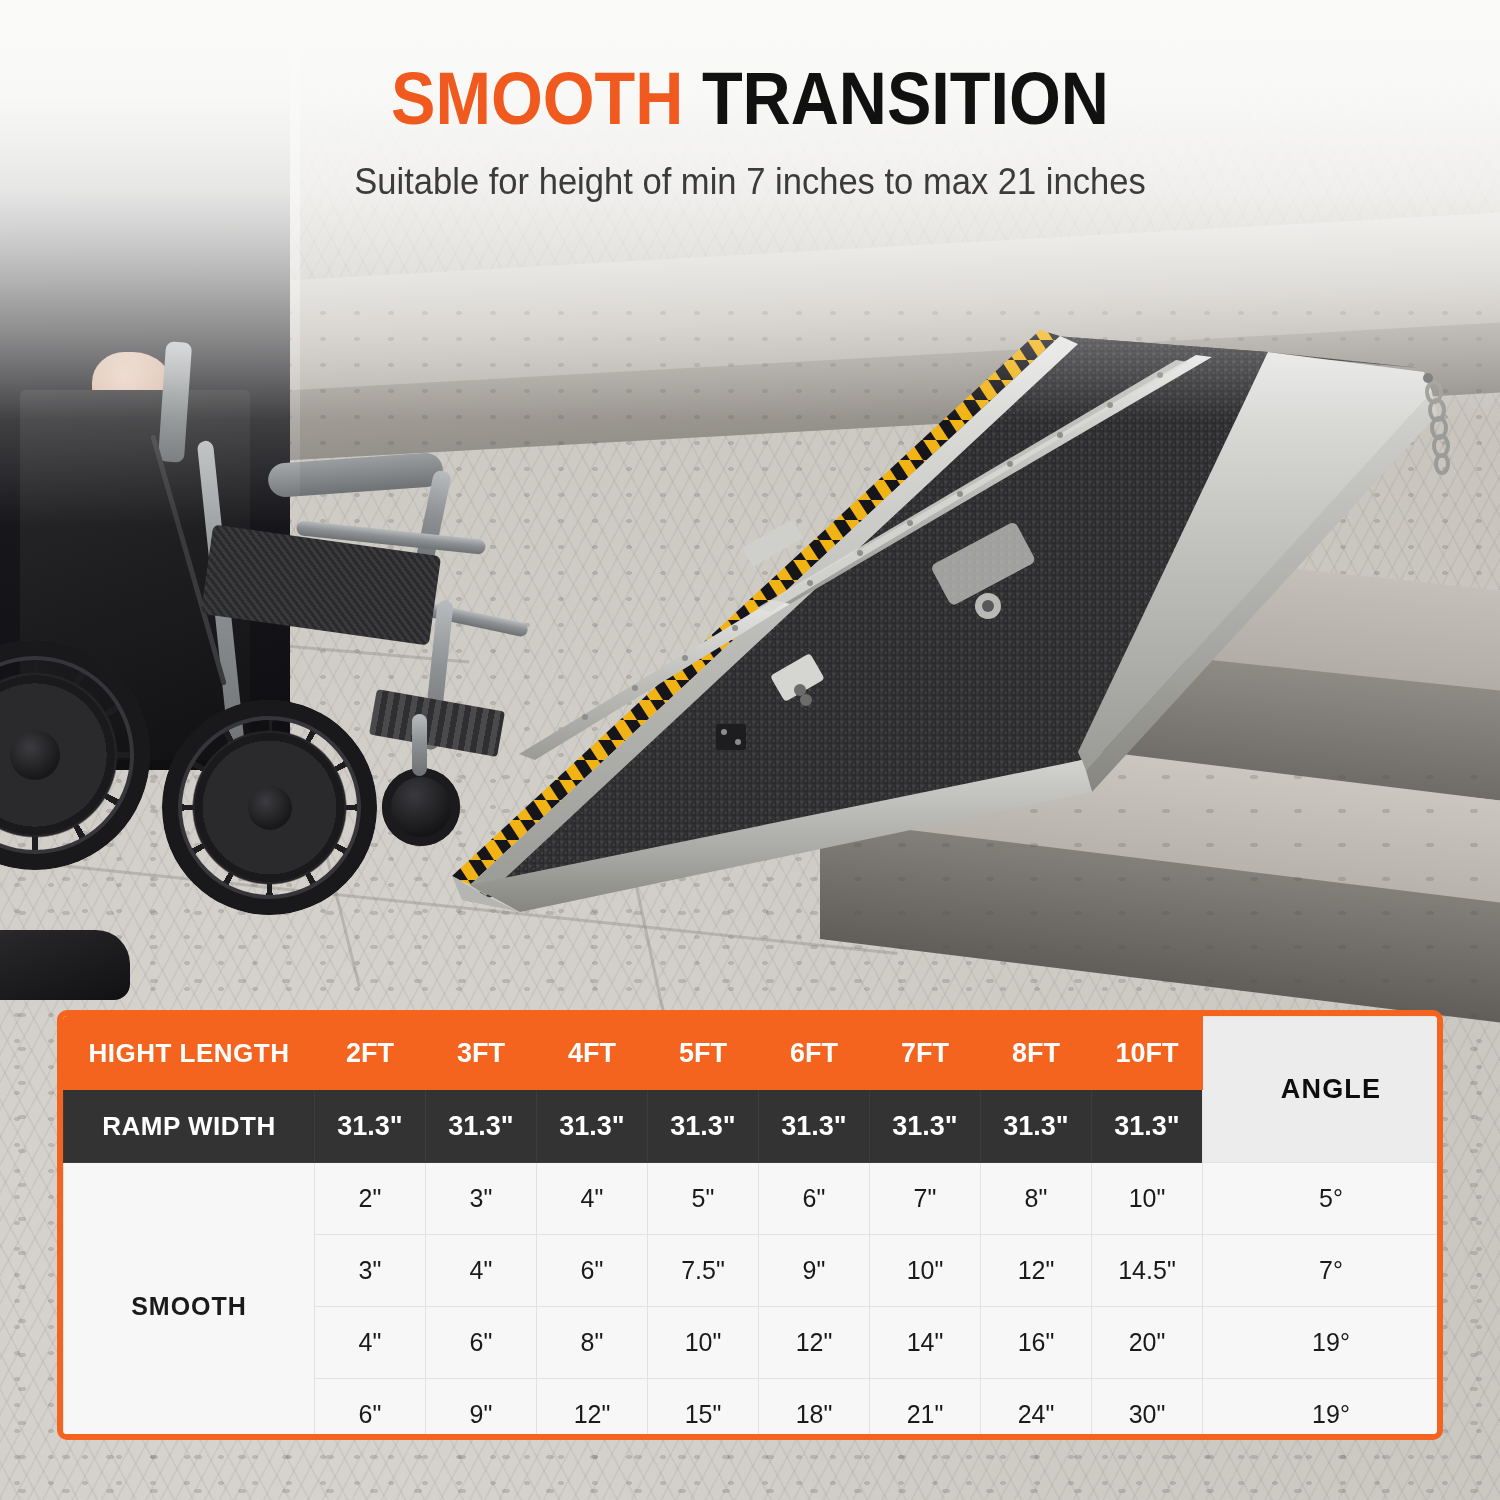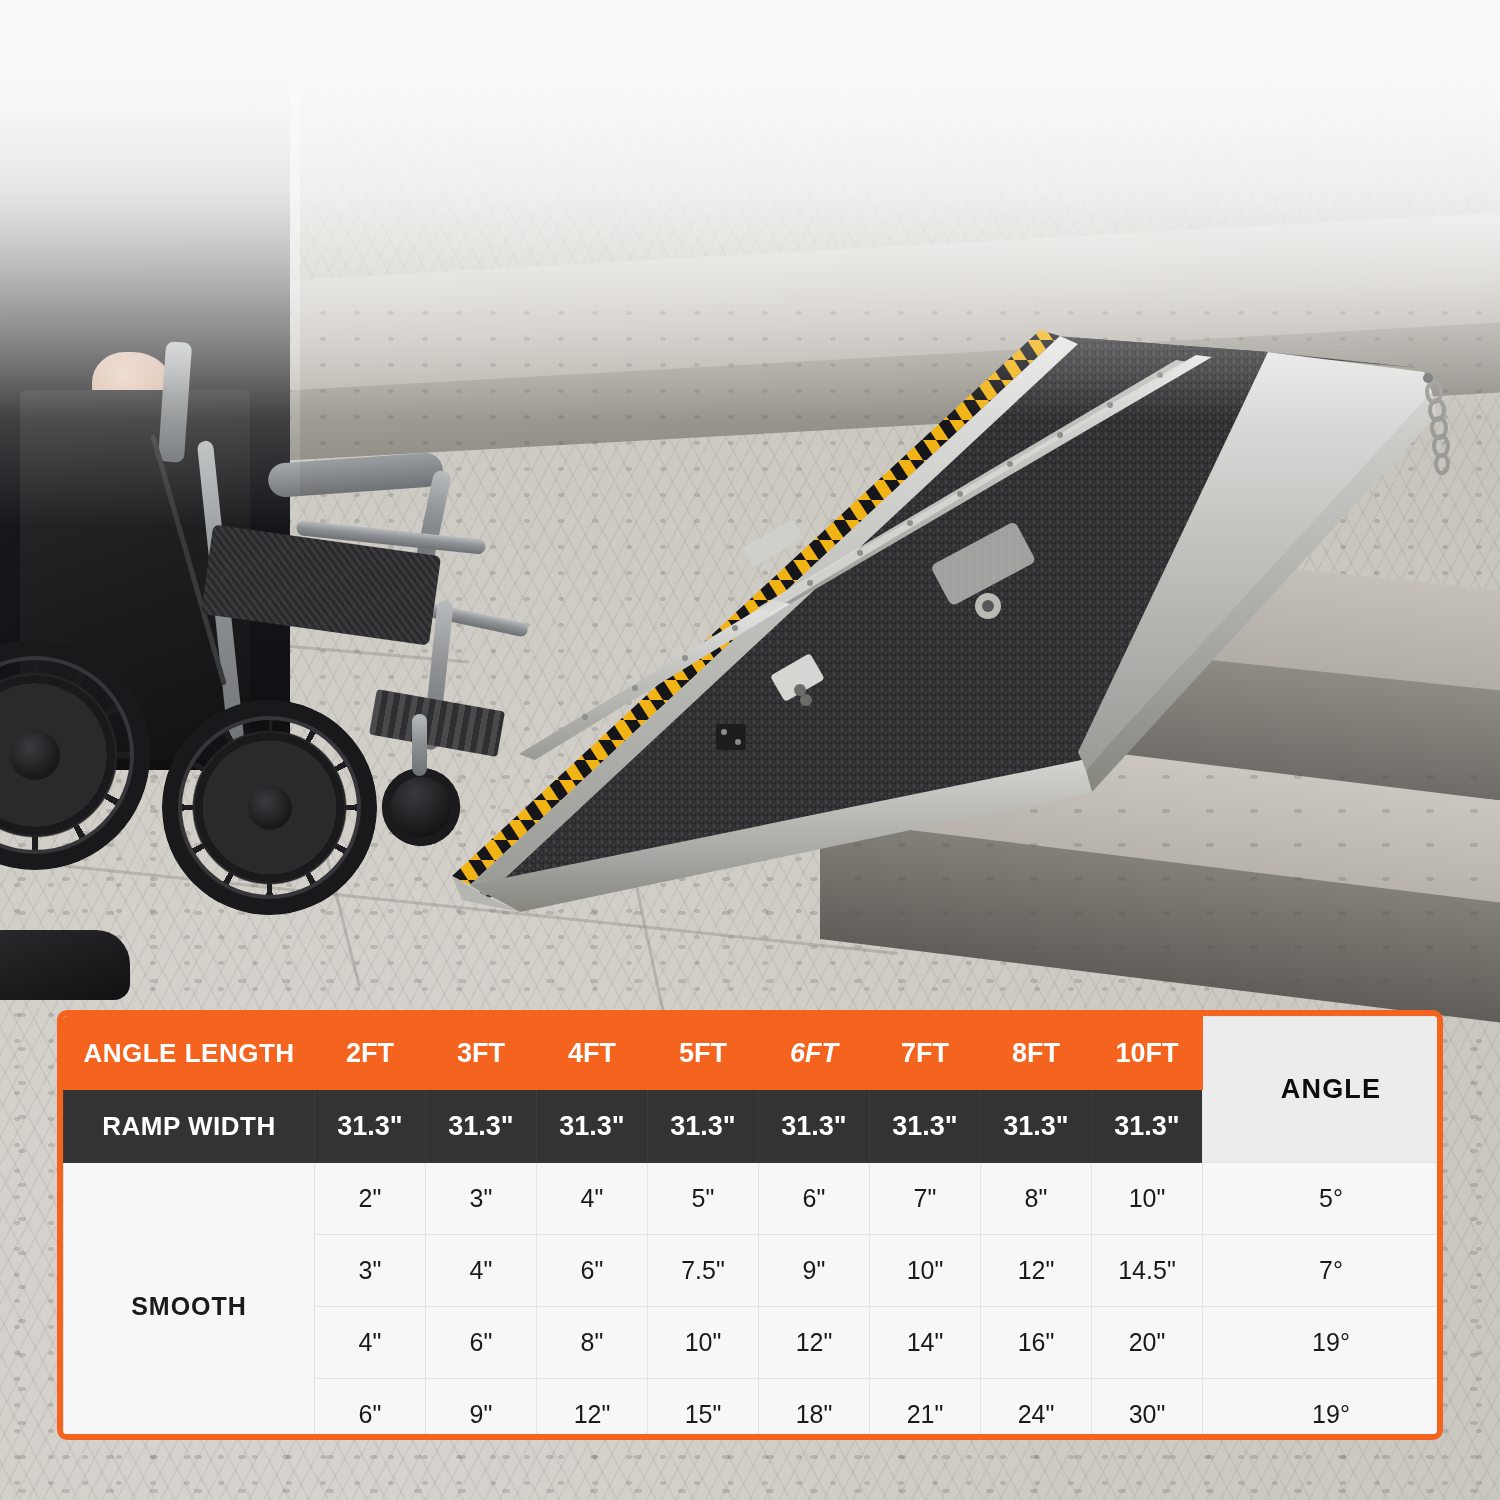--- a/index.html
+++ b/index.html
@@ -404,31 +404,37 @@
       <div class="wheel-hub" style="left:248px;top:786px;width:44px;height:44px;"></div>
 
       <div class="caster" style="left:382px;top:768px;width:78px;height:78px;"></div>
       <div class="tube" style="left:412px;top:714px;width:15px;height:62px;"></div>
     </div>
 
     <div class="haze-left"></div>
     <div class="haze"></div>
   </div>
 
+  <div class="headings">
+    <h1 class="title">
+      <span class="hl">SMOOTH</span><span> </span><span>TRANSITION</span>
+    </h1>
+    <p class="subtitle">Suitable for height of min 7 inches to max 21 inches</p>
+  </div>
 
   <div class="table-frame">
     <table class="spec">
       <tbody>
         <tr class="r-length">
-          <td class="lbl" style="width:250px;">ANGLE LENGTH</td>
+          <td class="lbl" style="width:250px;">HIGHT LENGTH</td>
           <td style="width:110px;">2FT</td>
           <td style="width:110px;">3FT</td>
           <td style="width:110px;">4FT</td>
           <td style="width:110px;">5FT</td>
-          <td style="width:110px;font-style:italic;">6FT</td>
+          <td style="width:110px;">6FT</td>
           <td style="width:110px;">7FT</td>
           <td style="width:110px;text-align:center;">8FT</td>
           <td style="width:110px;">10FT</td>
           <td class="angle-head" rowspan="2" style="width:256px;margin-top:31px;">ANGLE</td>
         </tr>
 
         <tr class="r-width">
           <td class="lbl">RAMP WIDTH</td>
           <td>31.3"</td>
           <td>31.3"</td>

